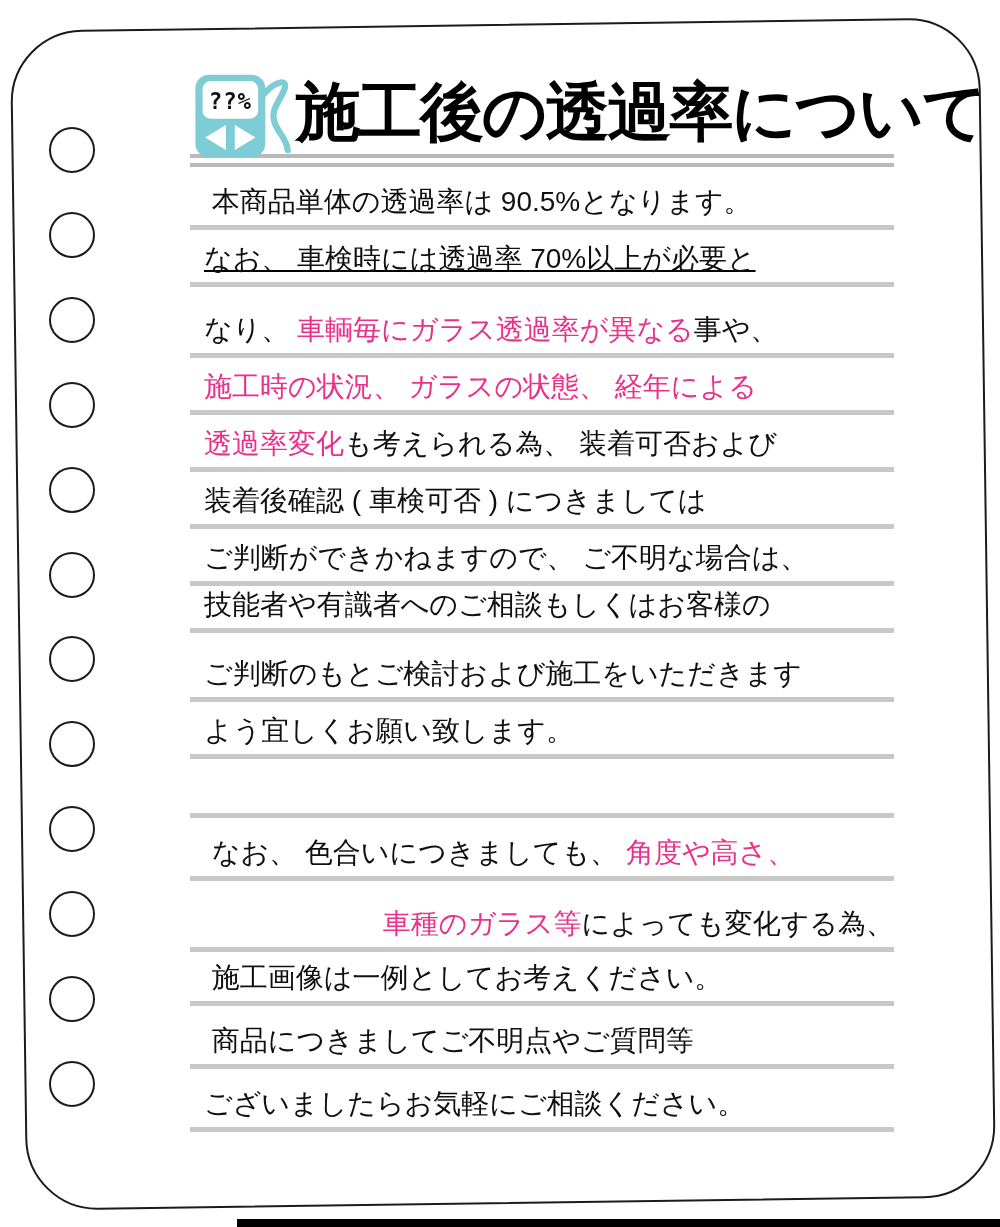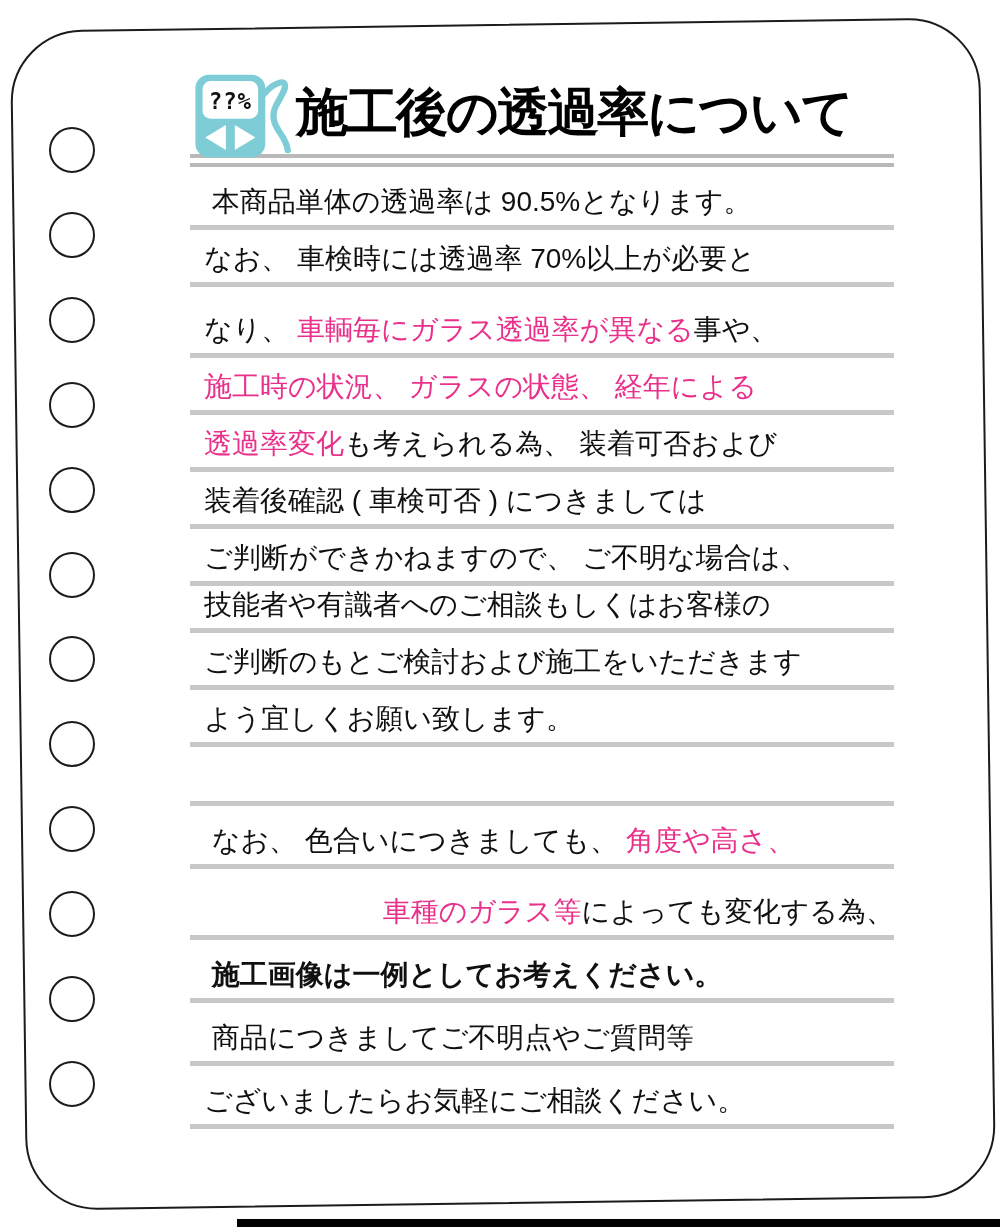--- a/index.html
+++ b/index.html
@@ -18,21 +18,21 @@
     position:absolute;left:49px;width:46px;height:46px;box-sizing:border-box;
     border:2px solid #1b1b1b;border-radius:50%;background:#ffffff;
   }
   .content{
     position:absolute;left:190px;top:64px;width:704px;
   }
   .header{display:flex;align-items:flex-start;height:92px;}
   .meter-icon{width:104px;height:96px;margin-top:4px;flex:0 0 auto;}
   .page-title{
     margin:0 0 0 2px;white-space:nowrap;
-    font-size:52px;font-weight:900;color:#000;
+    font-size:64px;font-weight:900;color:#000;
     line-height:96px;letter-spacing:-2px;
   }
   .title-rule{
     height:13px;box-sizing:border-box;margin-top:-2px;
     border-top:4px solid var(--title-rule);
     border-bottom:4px solid var(--title-rule);
   }
   #lines{margin-top:1px;}
   .row{position:relative;display:flex;align-items:flex-end;}
   .row::after{
@@ -79,55 +79,55 @@
       <polygon points="40,62 40,90 17,76" fill="#ffffff"></polygon>
       <polygon points="50,62 50,90 73,76" fill="#ffffff"></polygon>
     </svg>
     <h1 class="page-title">施工後の透過率について</h1>
   </div>
   <div class="title-rule"></div>
   <div id="lines">
       <div class="row" style="height: 62px;">
         <div class="txt"><span class="seg-ink"> 本商品単体の透過率は 90.5%となります。</span></div>
       </div>
-      <div class="row" style="height: 57px;">
+      <div class="row" style="height: 57px; text-decoration: underline;">
         <div class="txt"><span class="seg-ink">なお、 車検時には透過率 70%以上が必要と</span></div>
       </div>
       <div class="row" style="height: 71px;">
         <div class="txt"><span class="seg-ink">なり、 </span><span class="seg-pink">車輌毎にガラス透過率が異なる</span><span class="seg-ink">事や、</span></div>
       </div>
       <div class="row" style="height: 57px;">
         <div class="txt"><span class="seg-pink">施工時の状況、 ガラスの状態、 経年による</span></div>
       </div>
       <div class="row" style="height: 57px; align-items: flex-end;">
         <div class="txt"><span class="seg-pink">透過率変化</span><span class="seg-ink">も考えられる為、 装着可否および</span></div>
       </div>
       <div class="row" style="height: 57px;">
         <div class="txt"><span class="seg-ink">装着後確認 ( 車検可否 ) につきましては</span></div>
       </div>
       <div class="row" style="height: 57px;">
         <div class="txt"><span class="seg-ink">ご判断ができかねますので、 ご不明な場合は、</span></div>
       </div>
       <div class="row" style="height: 47px;">
         <div class="txt"><span class="seg-ink">技能者や有識者へのご相談もしくはお客様の</span></div>
       </div>
-      <div class="row" style="height: 57px;">
+      <div class="row" style="height: 69px;">
         <div class="txt"><span class="seg-ink">ご判断のもとご検討および施工をいただきます</span></div>
       </div>
       <div class="row" style="height: 57px;">
         <div class="txt"><span class="seg-ink">よう宜しくお願い致します。</span></div>
       </div>
       <div class="row" style="height: 59px;"></div>
       <div class="row" style="height: 63px;">
         <div class="txt"><span class="seg-ink"> なお、 色合いにつきましても、 </span><span class="seg-pink">角度や高さ、</span></div>
       </div>
       <div class="row" style="height: 71px; justify-content: flex-end;">
         <div class="txt"><span class="seg-pink">車種のガラス等</span><span class="seg-ink">によっても変化する為、</span></div>
       </div>
-      <div class="row" style="height: 63px; font-weight: bold;">
+      <div class="row" style="height: 54px;">
         <div class="txt"><span class="seg-ink"> 施工画像は一例としてお考えください。</span></div>
       </div>
       <div class="row" style="height: 63px;">
         <div class="txt"><span class="seg-ink"> 商品につきましてご不明点やご質問等</span></div>
       </div>
       <div class="row" style="height: 63px;">
         <div class="txt"><span class="seg-ink">ございましたらお気軽にご相談ください。</span></div>
       </div>
     </div>
 </div>

